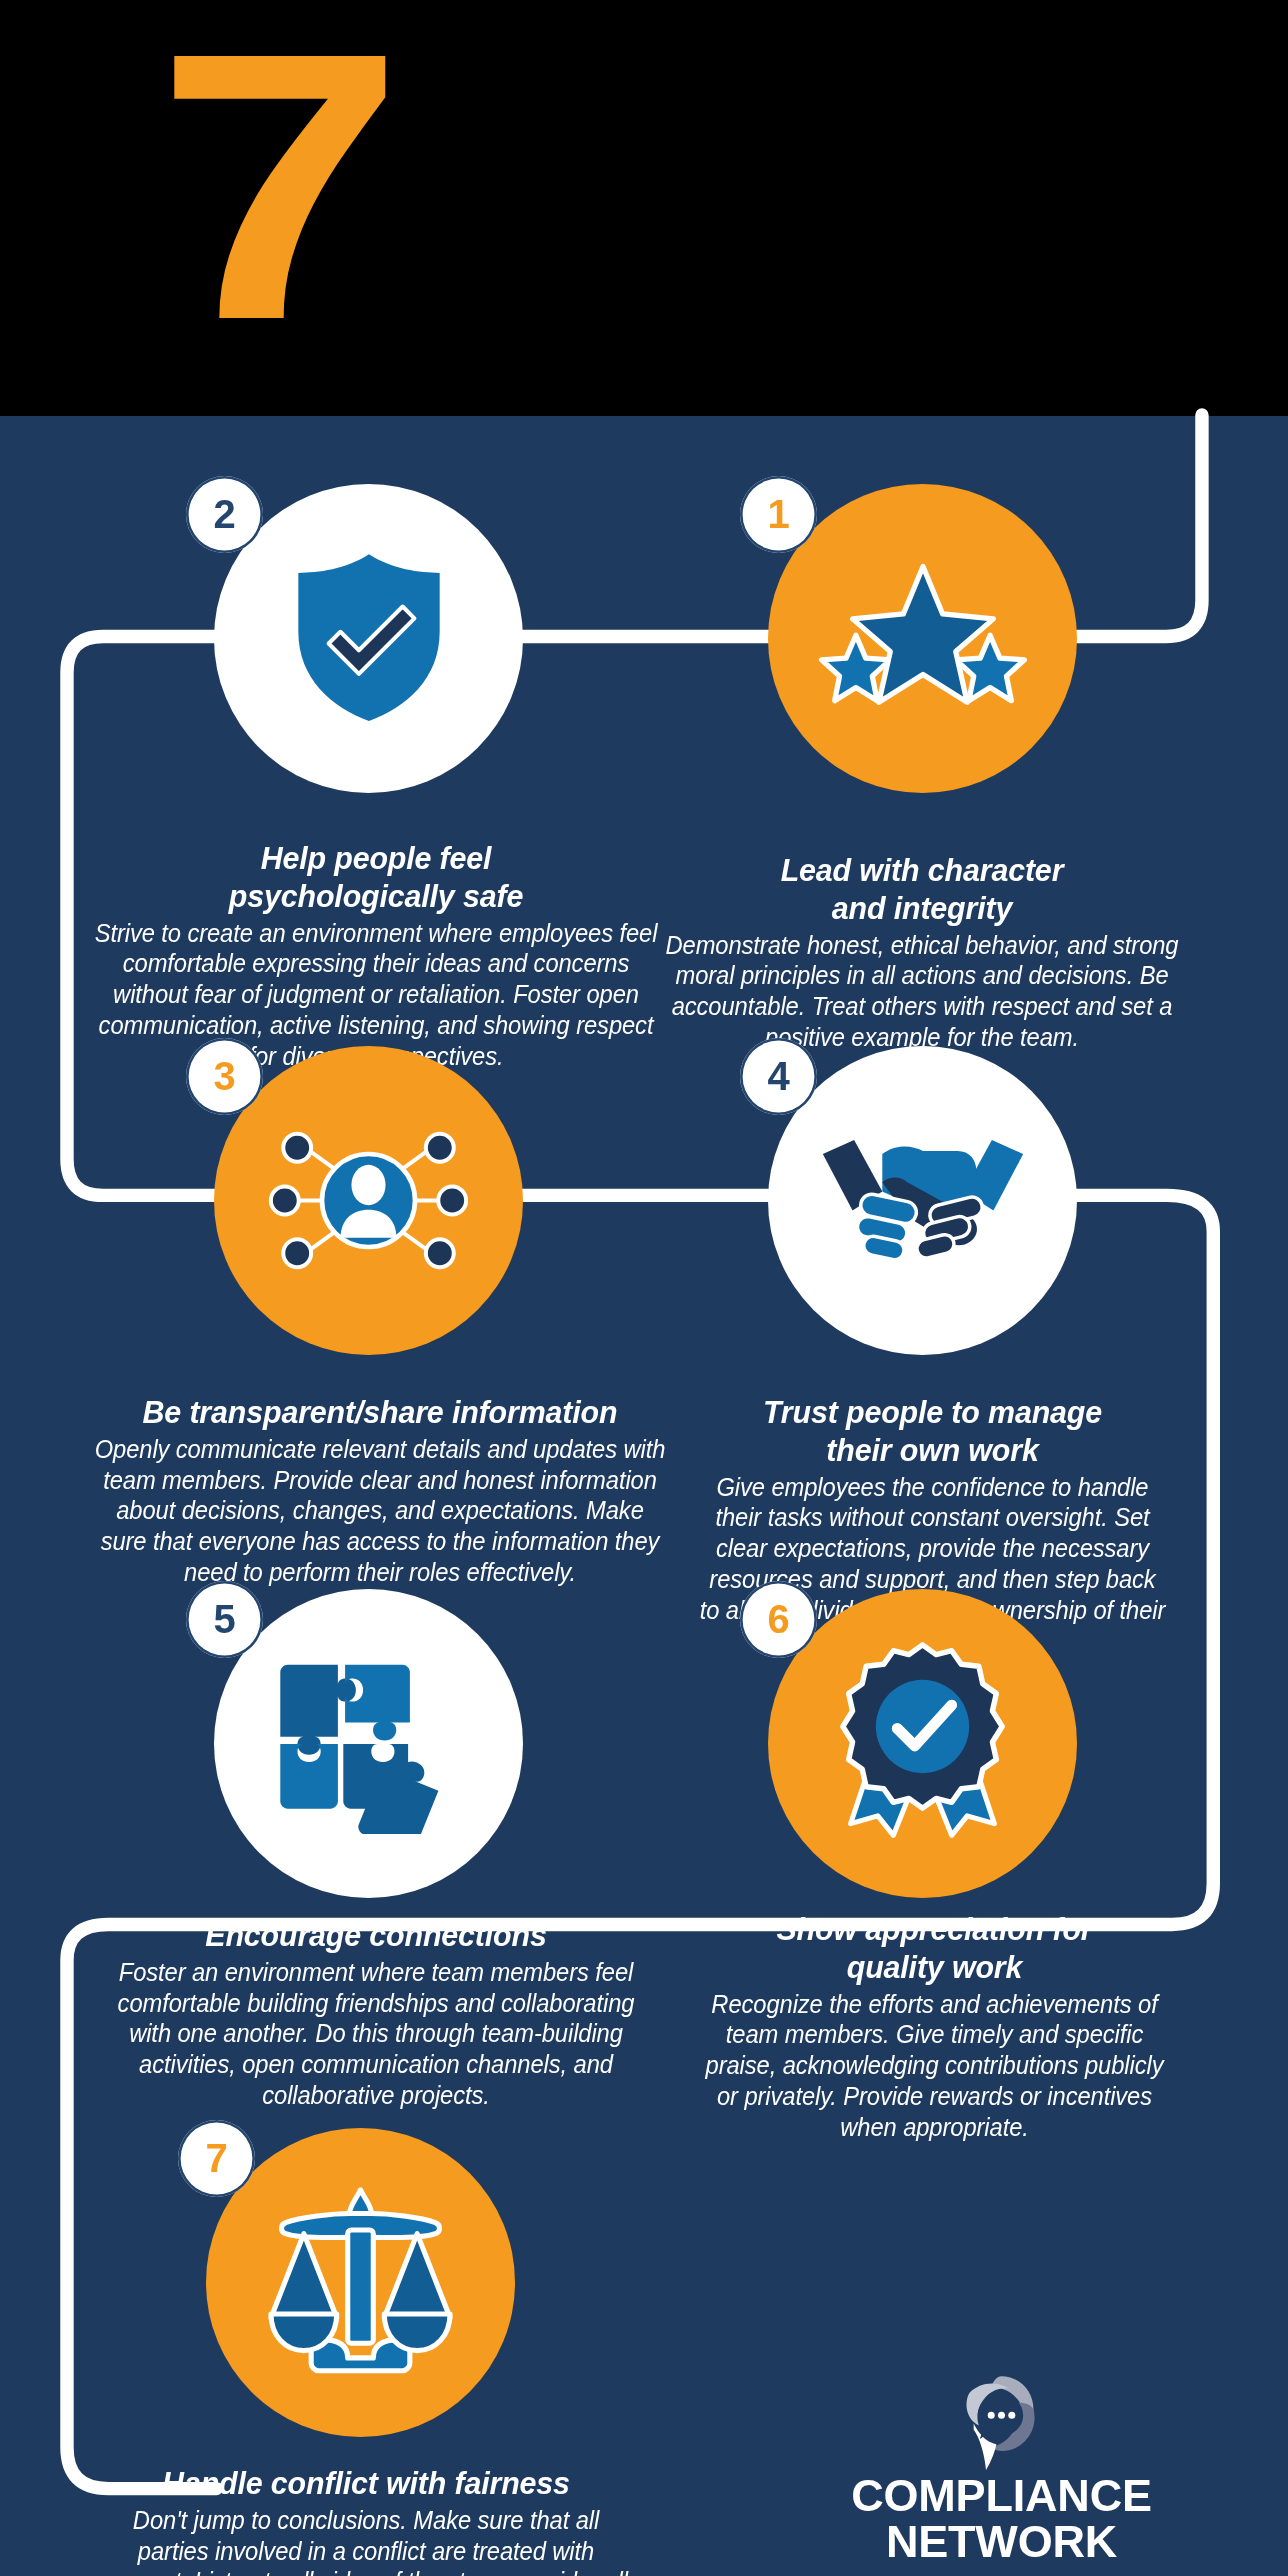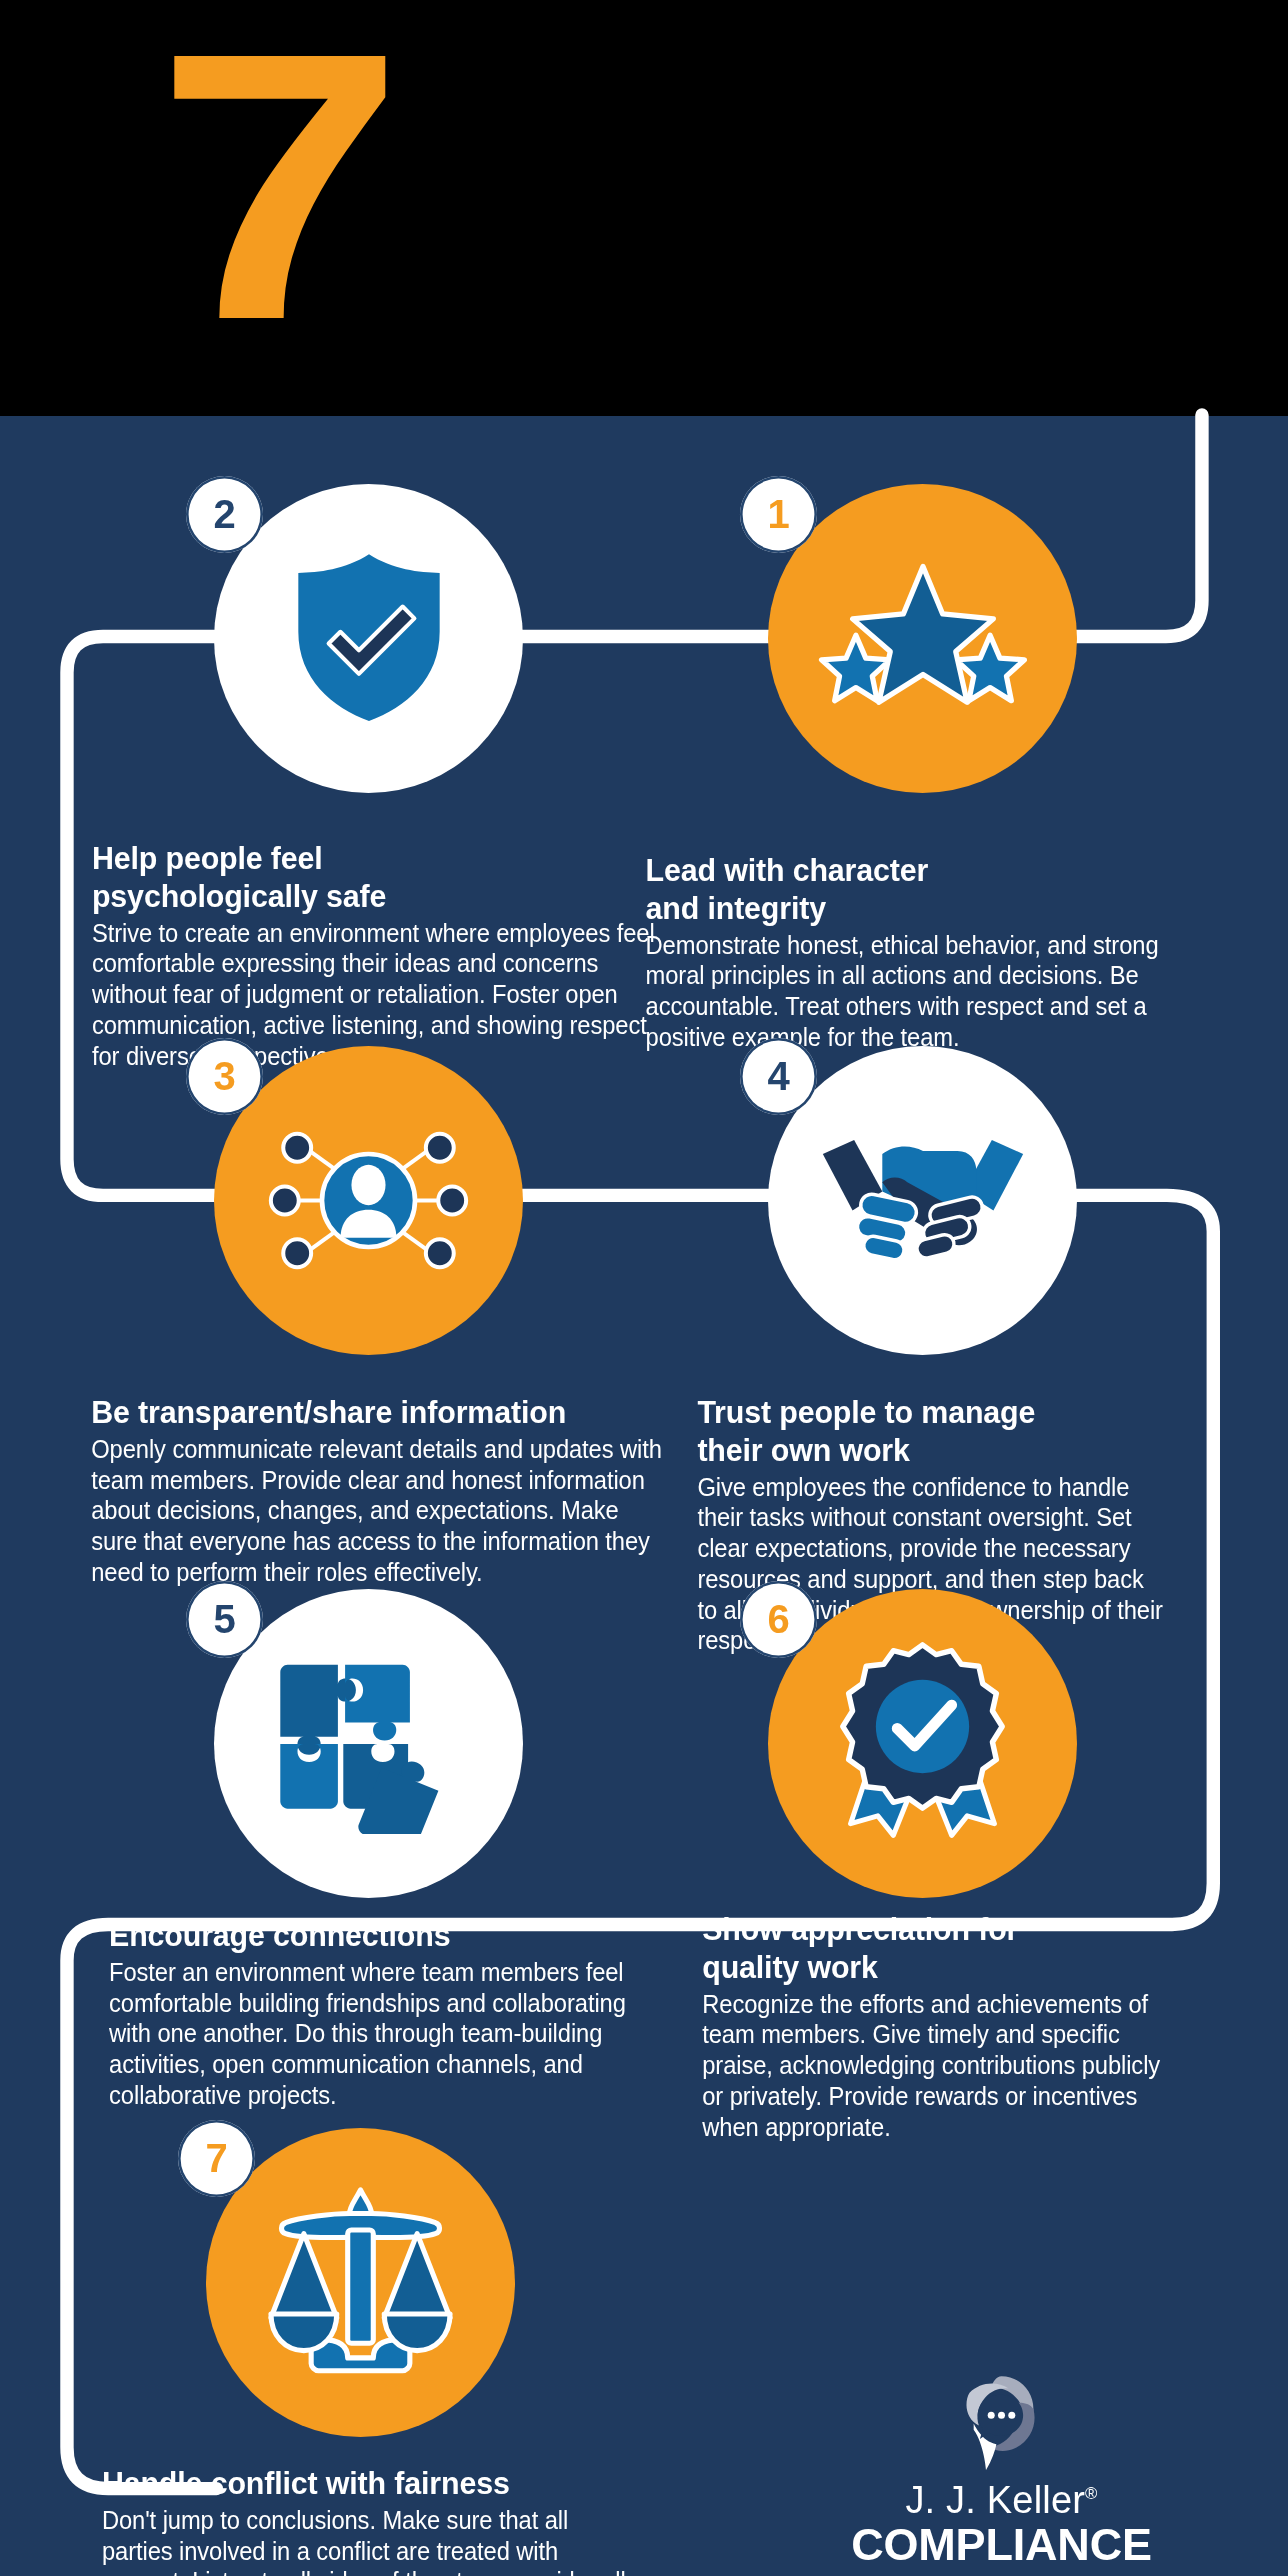--- a/index.html
+++ b/index.html
@@ -70,21 +70,21 @@
     border-radius:50%;
     background:#ffffff;
     display:flex; align-items:center; justify-content:center;
     font-size:40px; font-weight:bold;
     font-family:"Liberation Sans", sans-serif;
     z-index:5;
   }
   .badge.navy { color:#24456e; box-shadow:0 0 0 2.6px #24456e inset; }
   .badge.orange { color:#f59c20; box-shadow:0 0 0 2.6px #24456e inset; }
 
-  .caption { position:absolute; color:#ffffff; }
+  .caption { position:absolute; text-align:center; color:#ffffff;font-style:italic; }
   .caption h3 {
     font-size:32px; font-weight:bold; line-height:1.18;
     letter-spacing:-0.005em; margin-bottom:2.1px;
     transform:scaleX(0.95); transform-origin:center top;
   }
   .caption p {
     font-size:25px; font-weight:400; line-height:1.23;
     letter-spacing:-0.004em;
     transform:scaleX(0.95); transform-origin:center top;
   }
@@ -292,20 +292,19 @@
       <path d="M76 38 C80 53 73 69 58 76 C49 80 40 79 33 75 C43 74 52 68 57 59 C62 50 62 40 58 32 C67 31 73 33 76 38 Z" fill="#6e7792"></path>
       <path d="M14 22 C24 12 40 10 52 18 C44 17 35 20 29 27 C22 35 20 45 23 54 C15 50 11 42 11 34 C11 29 12 25 14 22 Z" fill="#c3c8d4"></path>
       <path d="M18 52 C18 52 26 70 40 72 C40 72 38 84 30 97 C30 97 28 72 18 58 Z" fill="#ffffff"></path>
       <path d="M22 44 C22 32 32 24 44 24 C56 24 66 32 66 44 C66 56 56 64 44 64 C40 64 36 63 33 61 L24 67 L27 57 C24 53 22 49 22 44 Z" fill="#1f3a5f"></path>
       <g fill="#ffffff">
         <circle cx="35" cy="44" r="3.4"></circle>
         <circle cx="45" cy="44" r="3.4"></circle>
         <circle cx="55" cy="44" r="3.4"></circle>
       </g>
     </svg>
-    <div id="brand-name"><span>J. J. Keller</span><sup>®</sup></div>
     <div class="brand-sub">COMPLIANCE</div>
     <div class="brand-sub">NETWORK</div>
 
   </div>
 
 </div>
 
 
 </body></html>

